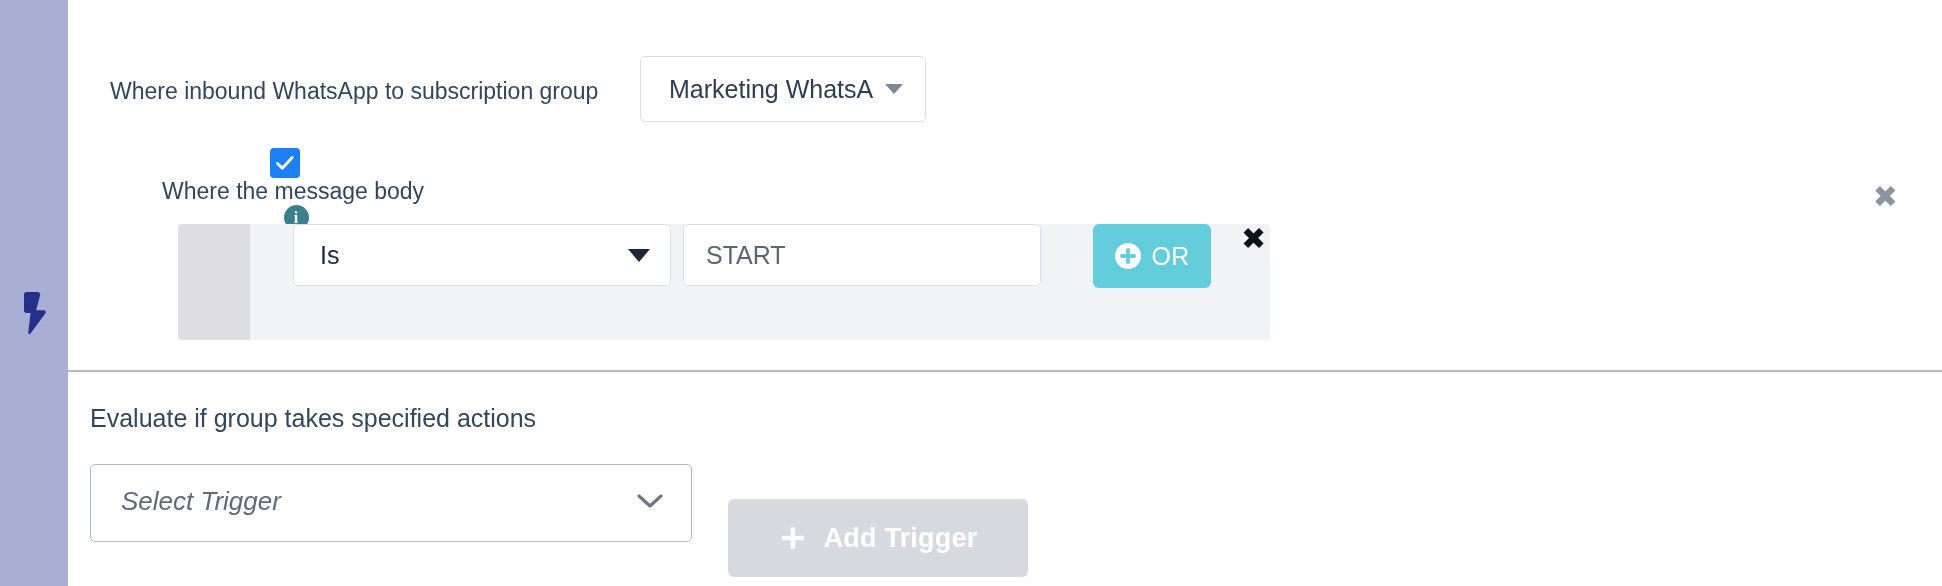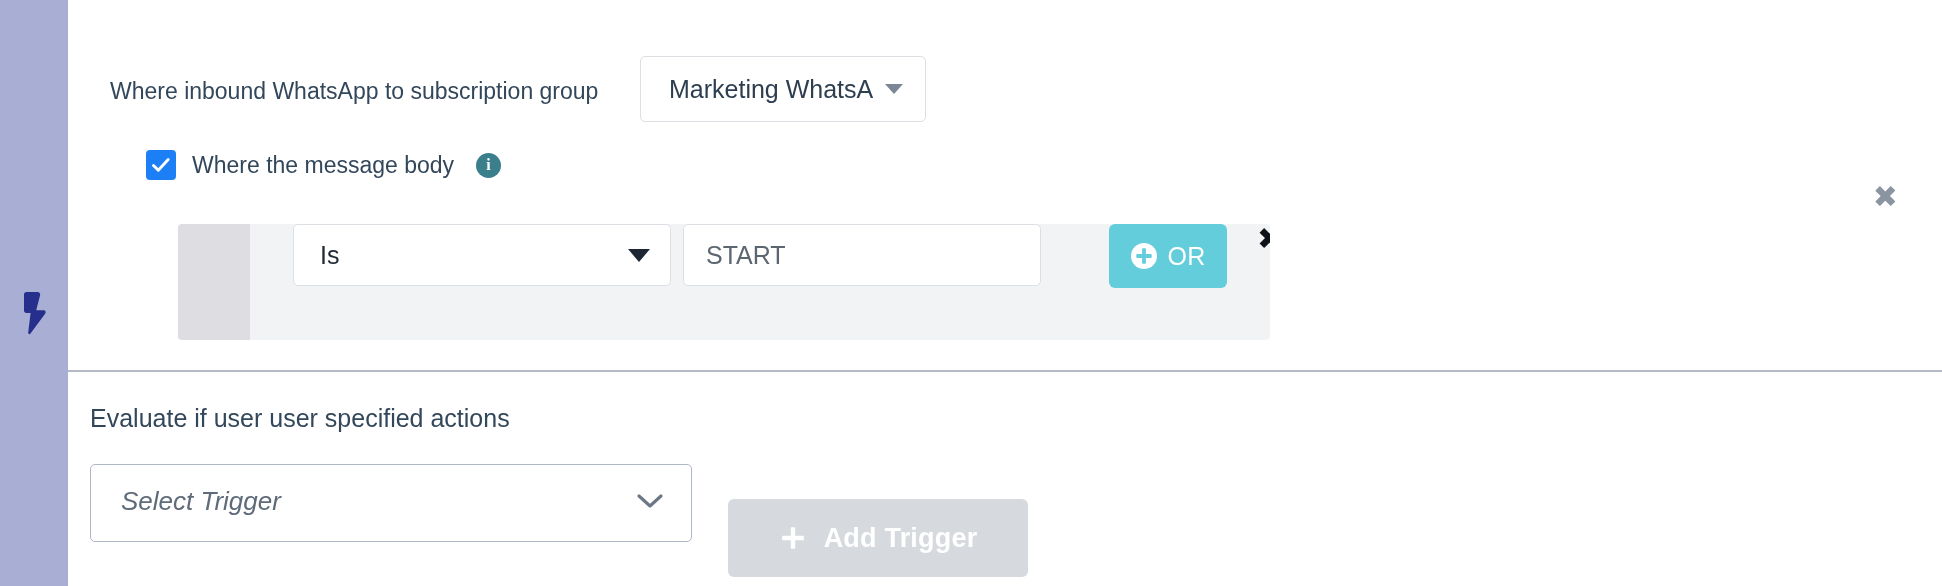--- a/index.html
+++ b/index.html
@@ -114,20 +114,21 @@
   }
 
   
   .row-checkbox {
     position: absolute;
     left: 78px;
     top: 148px;
     display: flex;
     align-items: center;
     height: 34px;
+    flex-direction: column;
   }
   .checkbox {
     width: 30px;
     height: 30px;
     border-radius: 4px;
     background: #1d7ff5;
     display: flex;
     align-items: center;
     justify-content: center;
     cursor: pointer;
@@ -232,21 +233,21 @@
     padding: 0 20px 0 22px;
     font-family: "Liberation Sans", sans-serif;
     font-size: 25px;
     color: #7f1d1d;
     flex: none;
     outline: none;
   }
   .value-input::placeholder { color: #5c6670; opacity: 1; }
 
   .or-button {
-    margin-left: 68px;
+    margin-left: 52px;
     width: 118px;
     height: 64px;
     background: #63cddb;
     border: none;
     border-radius: 6px;
     display: flex;
     align-items: center;
     justify-content: center;
     cursor: pointer;
     flex: none;
@@ -387,21 +388,21 @@
           </svg>
           <span class="or-label">OR</span>
         </button>
 
         <span class="condition-remove">✖</span>
       </div>
     </div>
   </div>
 
   <div class="lower">
-    <div class="lower-title">Evaluate if user user specified actions</div>
+    <div class="lower-title">Evaluate if group takes specified actions</div>
 
     <div class="trigger-select">
       <span class="placeholder">Select Trigger</span>
       <svg class="chevron-icon" viewBox="0 0 26 16">
         <path d="M2 3 L13 13 L24 3" fill="none" stroke="#6b7785" stroke-width="3.1" stroke-linecap="round" stroke-linejoin="round"></path>
       </svg>
     </div>
 
     <button class="add-trigger-button">
       <svg class="plus-icon" viewBox="0 0 28 28">

